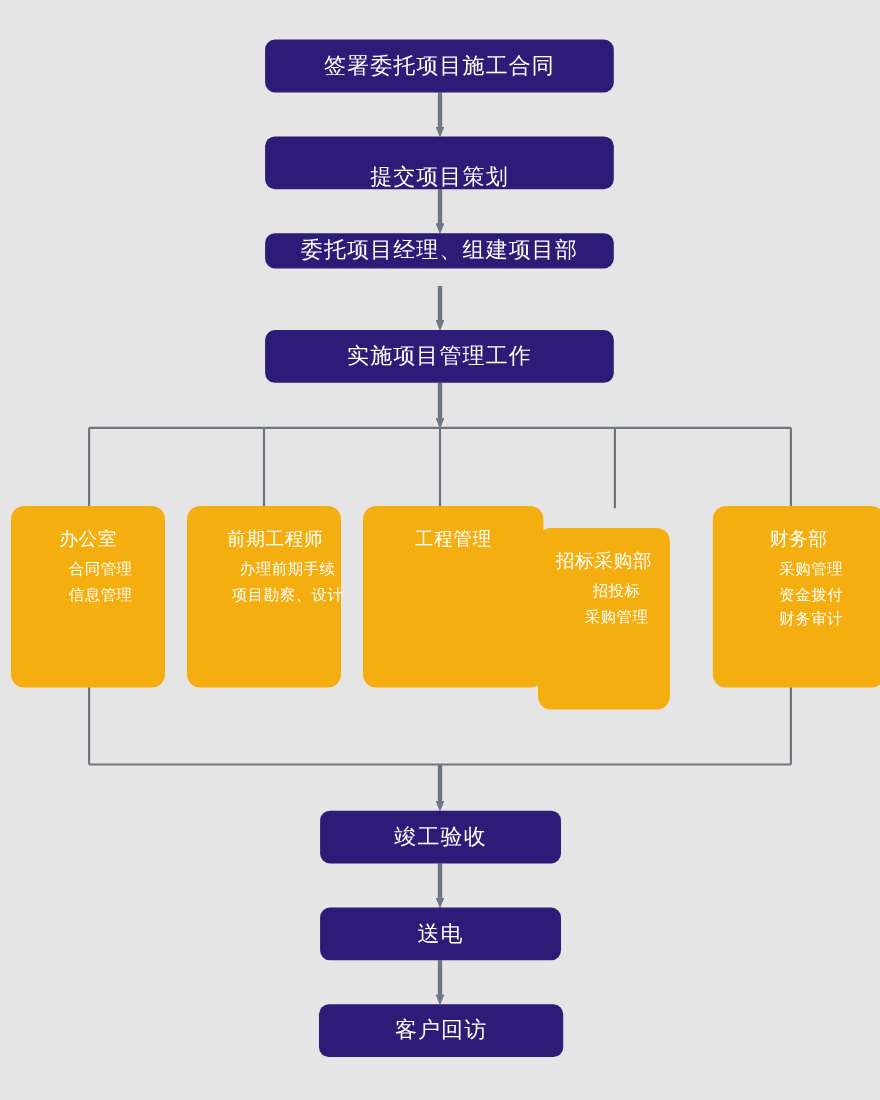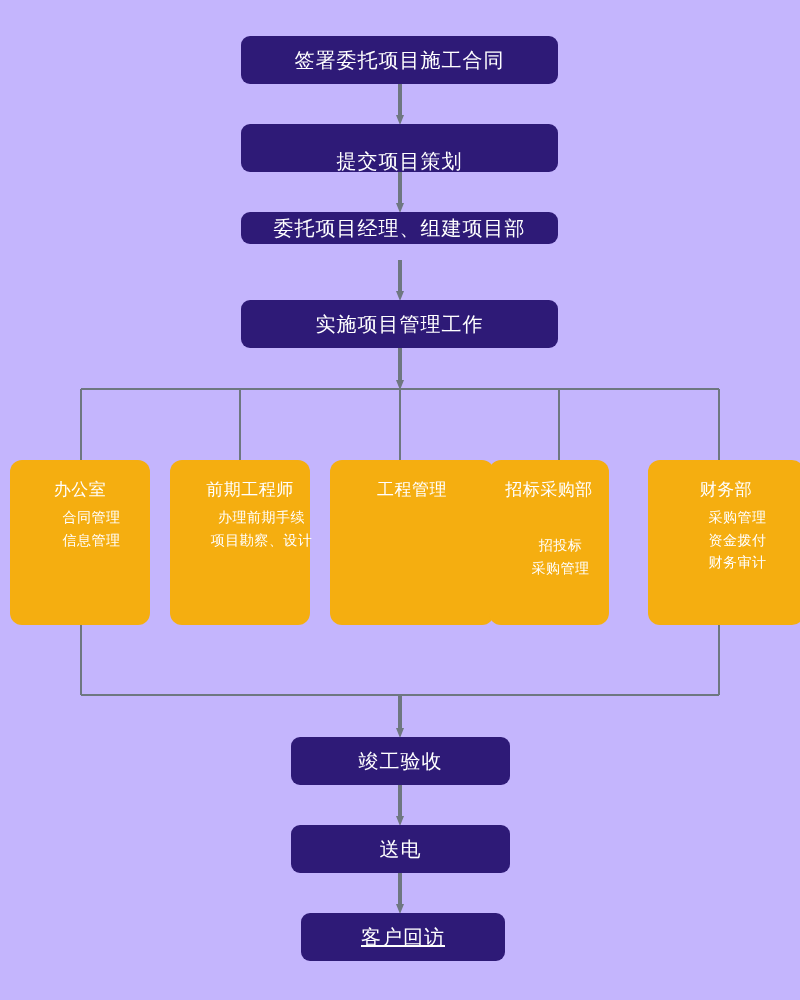--- a/index.html
+++ b/index.html
@@ -8,21 +8,21 @@
     padding: 0;
     background: #ffffff;
   }
   body {
     font-family: "Liberation Sans", "DejaVu Sans", sans-serif;
   }
   #flow-root {
     position: relative;
     width: 800px;
     height: 1000px;
-    background: #c4b5fd;
+    background: #e5e5e5;
     overflow: hidden;
   }
   #connector-layer {
     position: absolute;
     left: 0;
     top: 0;
     width: 800px;
     height: 1000px;
     z-index: 1;
     pointer-events: none;
@@ -139,21 +139,21 @@
     <div class="dept-duties">
       <span class="duty">办理前期手续</span>
       <span class="duty">项目勘察、设计</span>
     </div>
   </div>
 
   <div class="node dept" style="left:330px; top:460px; width:164px; height:165px;">
     <span class="node-title">工程管理</span>
   </div>
 
-  <div class="node dept" style="left:489px; top:460px; width:120px; height:165px;gap:28px;">
+  <div class="node dept" style="left:489px; top:480px; width:120px; height:165px;">
     <span class="node-title">招标采购部</span>
     <div class="dept-duties">
       <span class="duty">招投标</span>
       <span class="duty">采购管理</span>
     </div>
   </div>
 
   <div class="node dept" style="left:648px; top:460px; width:156px; height:165px;">
     <span class="node-title">财务部</span>
     <div class="dept-duties">
@@ -164,17 +164,17 @@
   </div>
 
   <div class="node stage" style="left:291px; top:825px; width:219px; height:48px;">
     <span class="node-title">送电</span>
   </div>
 
   <div class="node stage" style="left:291px; top:737px; width:219px; height:48px;">
     <span class="node-title">竣工验收</span>
   </div>
 
-  <div class="node stage" style="left:301px; top:913px; width:204px; height:48px;text-decoration:underline;">
+  <div class="node stage" style="left:290px; top:913px; width:222px; height:48px;">
     <span class="node-title">客户回访</span>
   </div>
 
 </div>
 
 </body></html>

